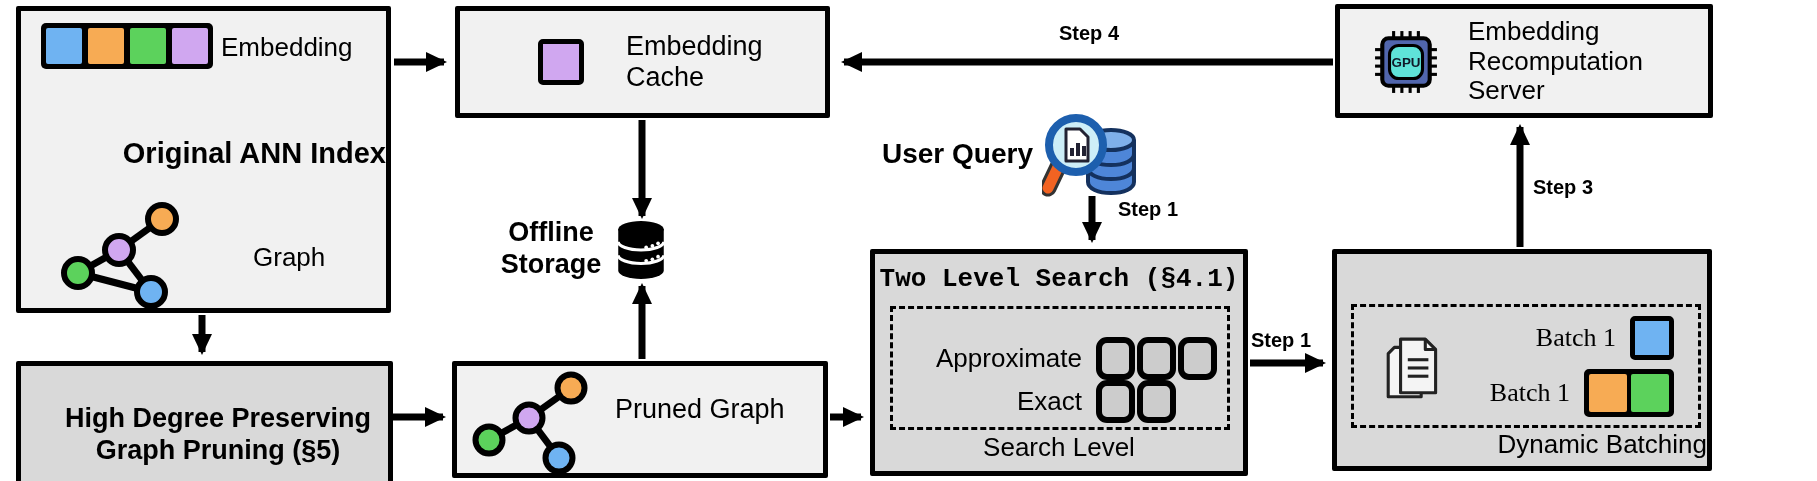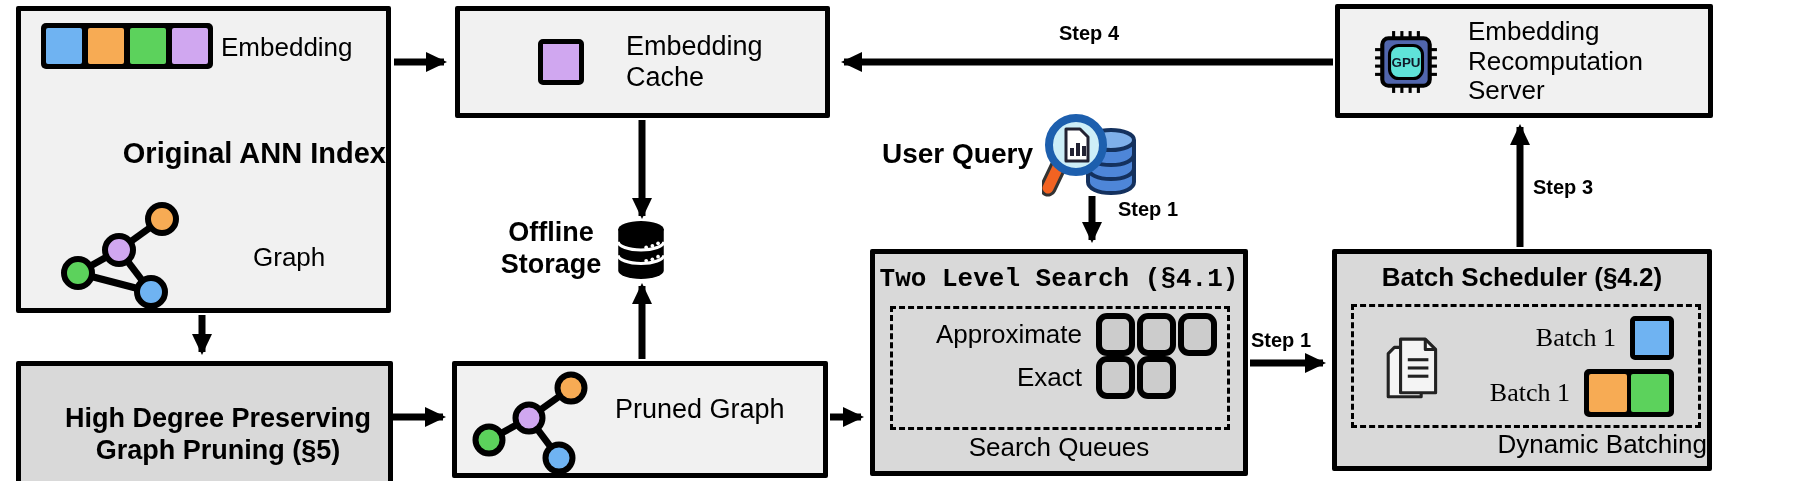--- a/index.html
+++ b/index.html
@@ -52,21 +52,21 @@
 
   
   #pruned-box{left:440px;top:361px;width:376px;height:117px;}
   #pruned-graph-icon{position:absolute;left:14px;top:2px;}
   #pruned-label{position:absolute;left:158px;top:28px;font-size:27px;}
 
   
   #tls-box{left:858px;top:249px;width:378px;height:227px;}
   #tls-title{position:absolute;left:0;right:0;top:10px;text-align:center;font-size:26px;font-family:Liberation Mono, monospace;}
   .dashed{position:absolute;border:3px dashed var(--ink);}
-  #tls-dashed{left:15px;top:52px;width:340px;height:124px;display:flex;flex-direction:column;justify-content:flex-start;padding:4px 8px;}
+  #tls-dashed{left:15px;top:52px;width:340px;height:124px;display:flex;flex-direction:column;justify-content:flex-end;padding:4px 8px;}
   .q-row{display:flex;align-items:center;}
   .q-label{width:195px;text-align:right;padding-right:14px;font-size:26px;}
   .q-slots{display:flex;gap:2px;}
   .q-slot{width:39px;height:43px;background:var(--slot-bg);border:6px solid var(--ink);border-radius:11px;}
   #tls-footer{position:absolute;left:0;right:0;bottom:8px;text-align:center;font-size:26px;}
 
   
   #bs-box{left:1320px;top:249px;width:380px;height:222px;}
   #bs-title{position:absolute;left:0;right:0;top:8px;text-align:center;font-size:26px;}
   #bs-dashed{left:14px;top:50px;width:350px;height:124px;display:flex;flex-direction:column;justify-content:space-around;padding:4px 10px;}
@@ -188,25 +188,24 @@
         </div>
       </div>
       <div class="q-row">
         <div class="q-label">Exact</div>
         <div class="q-slots">
           <div class="q-slot"></div>
           <div class="q-slot"></div>
         </div>
       </div>
     </div>
-    <div id="tls-footer">Search Queues</div>
+    <div id="tls-footer">Search Level</div>
   </div>
 
   <div class="box dark" id="bs-box">
-    <div class="bold" id="bs-title">Batch Scheduler (§4.2)</div>
     <div class="dashed" id="bs-dashed">
       <svg id="bs-docs" width="58" height="68" viewBox="0 0 56 66">
         <g fill="#f4f4f4" stroke="#222" stroke-width="3" stroke-linejoin="round">
           <path d="M8,12 h26 v48 h-32 v-42 z"></path>
           <path d="M14,4 h24 l10,10 v42 h-34 z"></path>
           <path d="M38,4 v10 h10" fill="none"></path>
         </g>
         <g stroke="#222" stroke-width="3">
           <line x1="21" y1="24" x2="41" y2="24"></line>
           <line x1="21" y1="32" x2="41" y2="32"></line>

